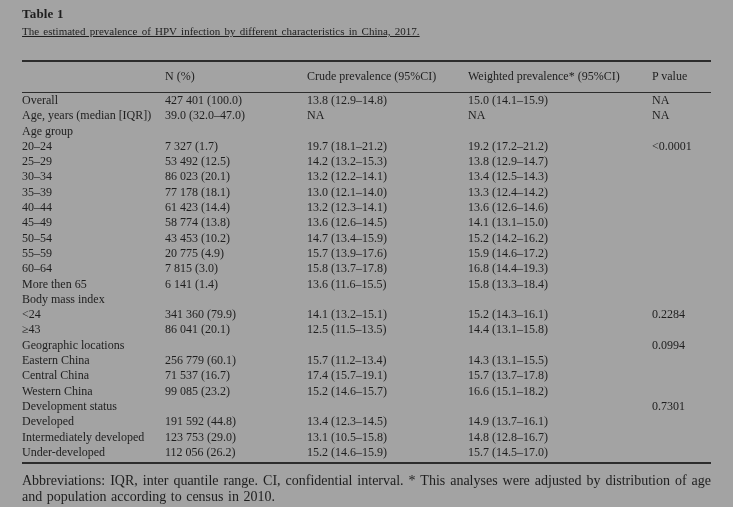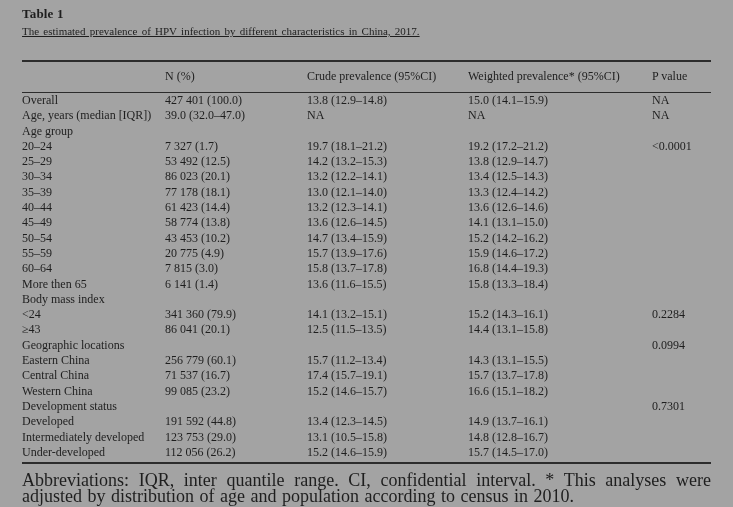--- a/index.html
+++ b/index.html
@@ -49,21 +49,21 @@
     padding: 0;
     height: 15.3px;
     line-height: 15.3px;
     white-space: nowrap;
     overflow: hidden;
     vertical-align: middle;
   }
   table.prev-table tbody tr:first-child td { }
   table.prev-table tbody tr:last-child td { padding-bottom: 2px; }
   .footnote {
-    font-size: 18px;
+    font-size: 14px;
     line-height: 15.5px;
     text-align: justify;
     word-spacing: 1px;
     margin-top: 9px;
     width: 689px;
   }
 </style>
 </head>
 <body>
 

